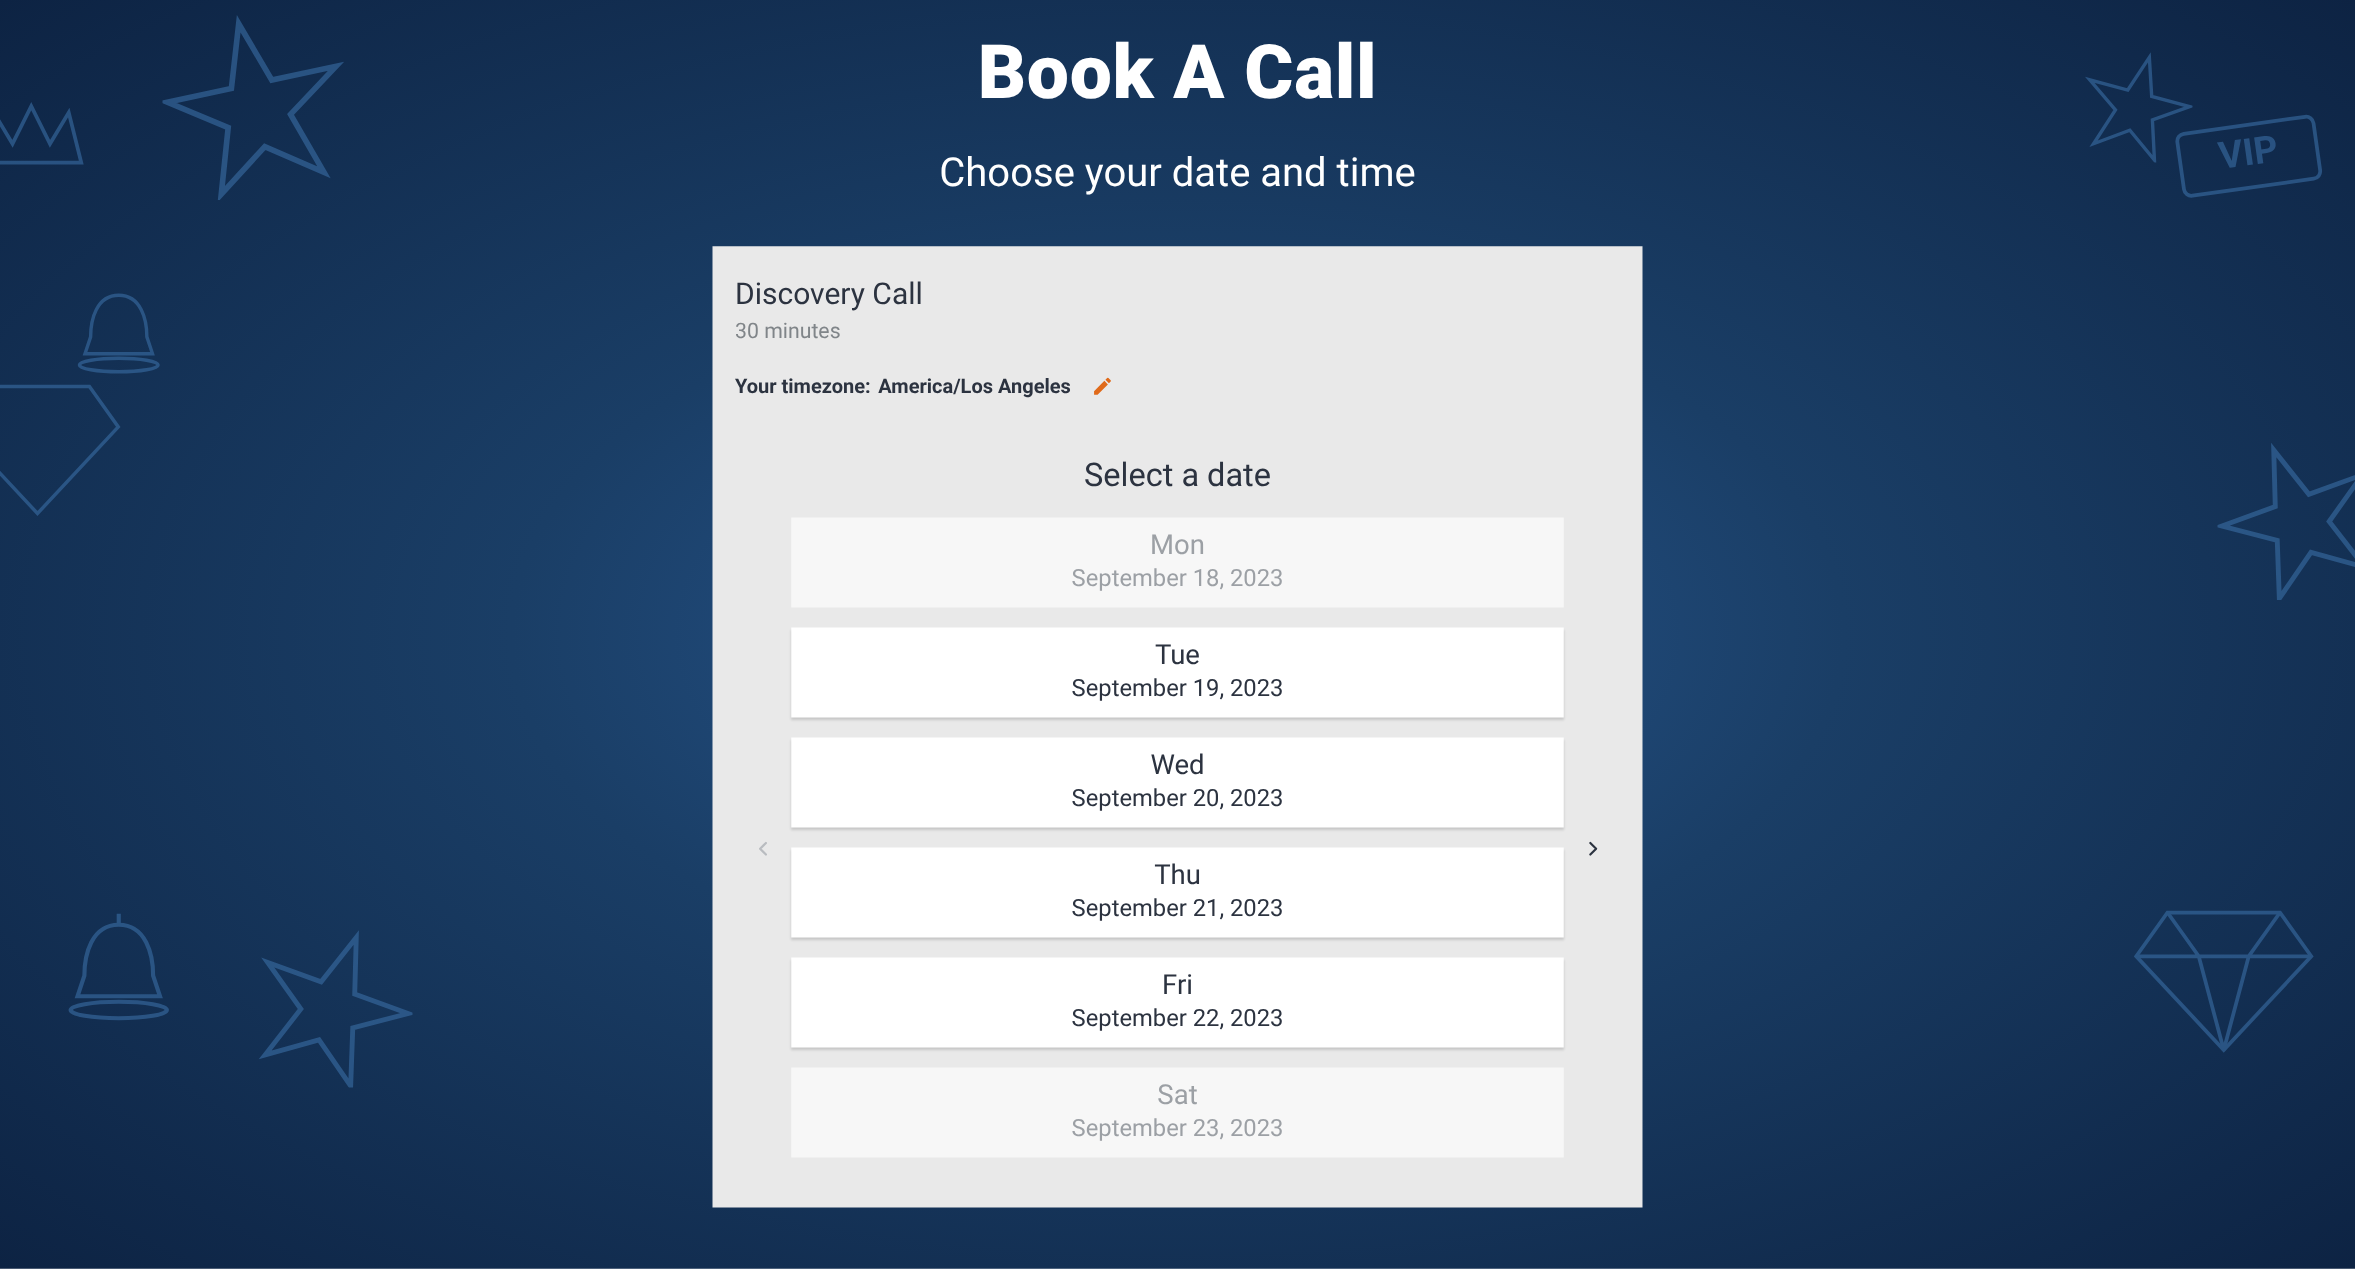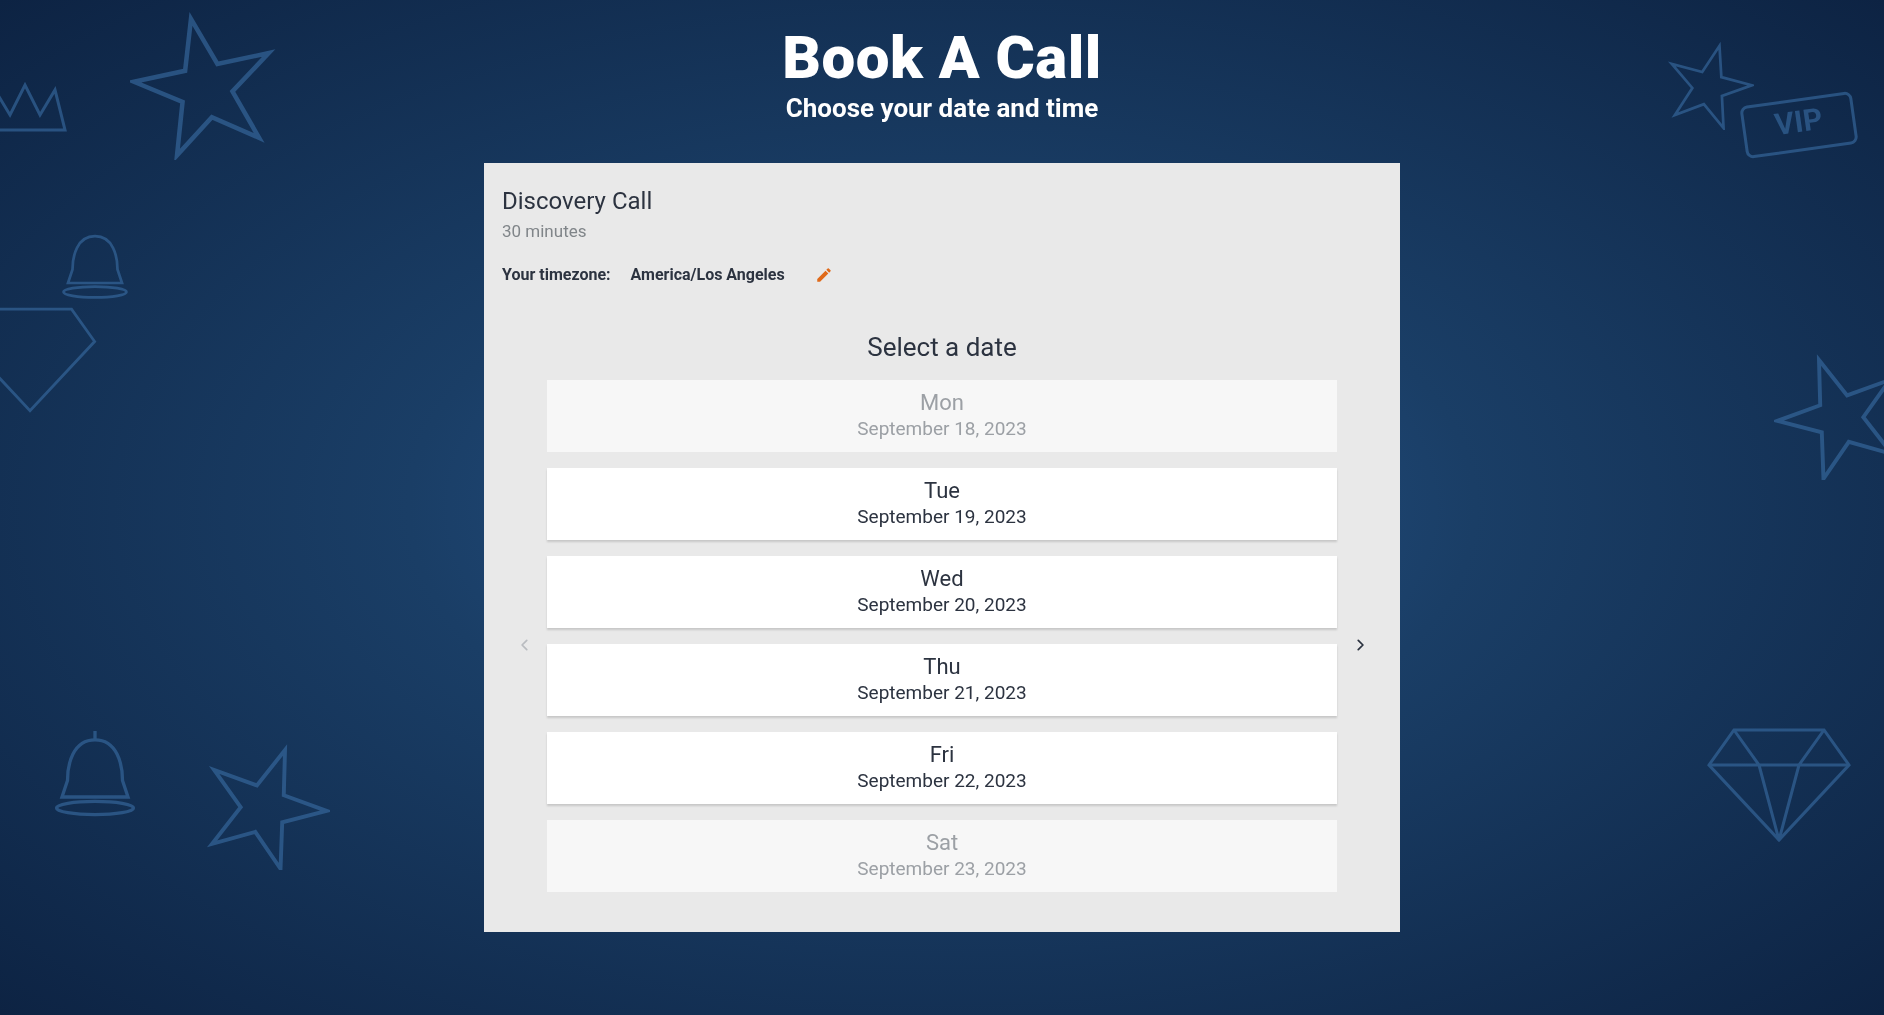--- a/index.html
+++ b/index.html
@@ -32,44 +32,45 @@
     border-radius: 27px;
   }
   .page-title {
     color: #ffffff;
     font-size: 60px;
     font-weight: 900;
     letter-spacing: 0.5px;
   }
   .page-subtitle {
     color: #ffffff;
-    font-size: 26px;
-    font-weight: 700;
+    font-size: 32px;
+    font-weight: 400;
+    margin-top: 26px;
   }
   .card {
     background: #e9e9e9;
-    width: 916px;
+    width: 744px;
     margin-top: 40px;
     padding: 24px 18px 40px 18px;
     min-height: 700px;
   }
   .call-name {
     color: #2c3340;
     font-size: 24px;
     font-weight: 400;
   }
   .call-duration {
     color: #808589;
     font-size: 17px;
     margin-top: 6px;
   }
   .tz-row {
     display: flex;
     align-items: center;
-    gap: 20px;
+    gap: 6px;
     margin-top: 24px;
     color: #2c3340;
     font-size: 16px;
   }
   .tz-label { font-weight: 700; }
   .tz-value { font-weight: 700; }
   .pencil {
     margin-left: 10px;
     width: 18px;
     height: 18px;

